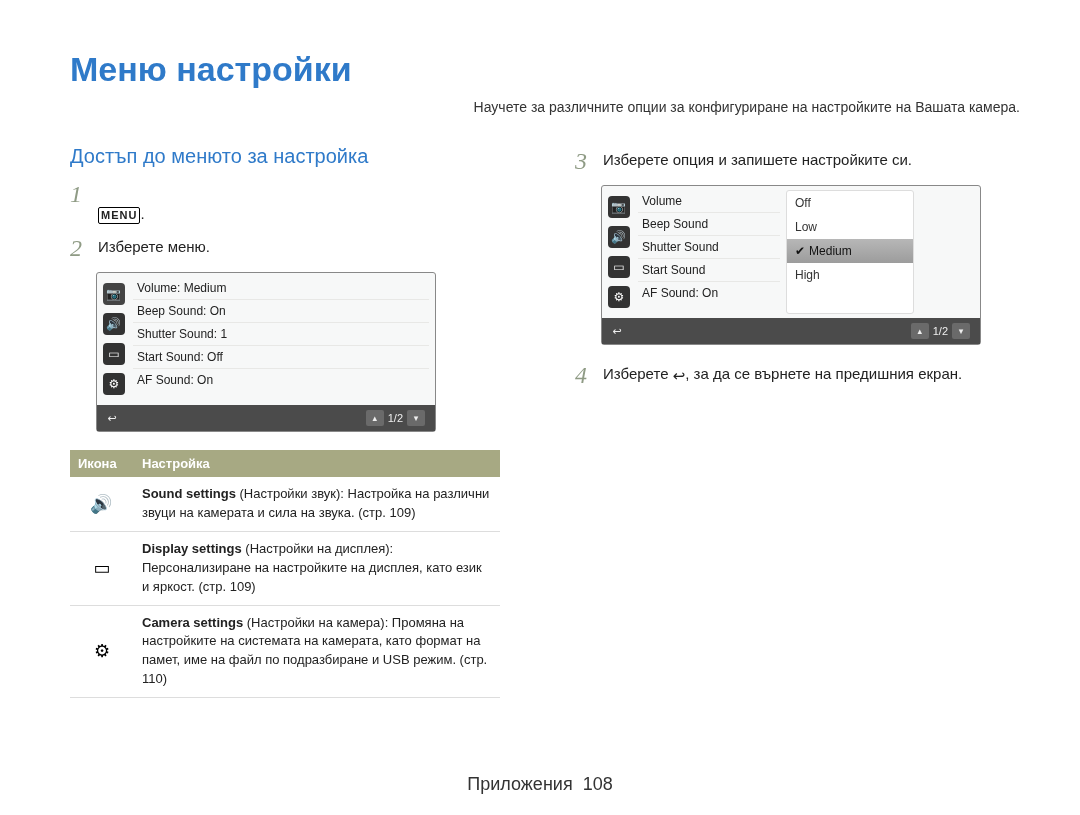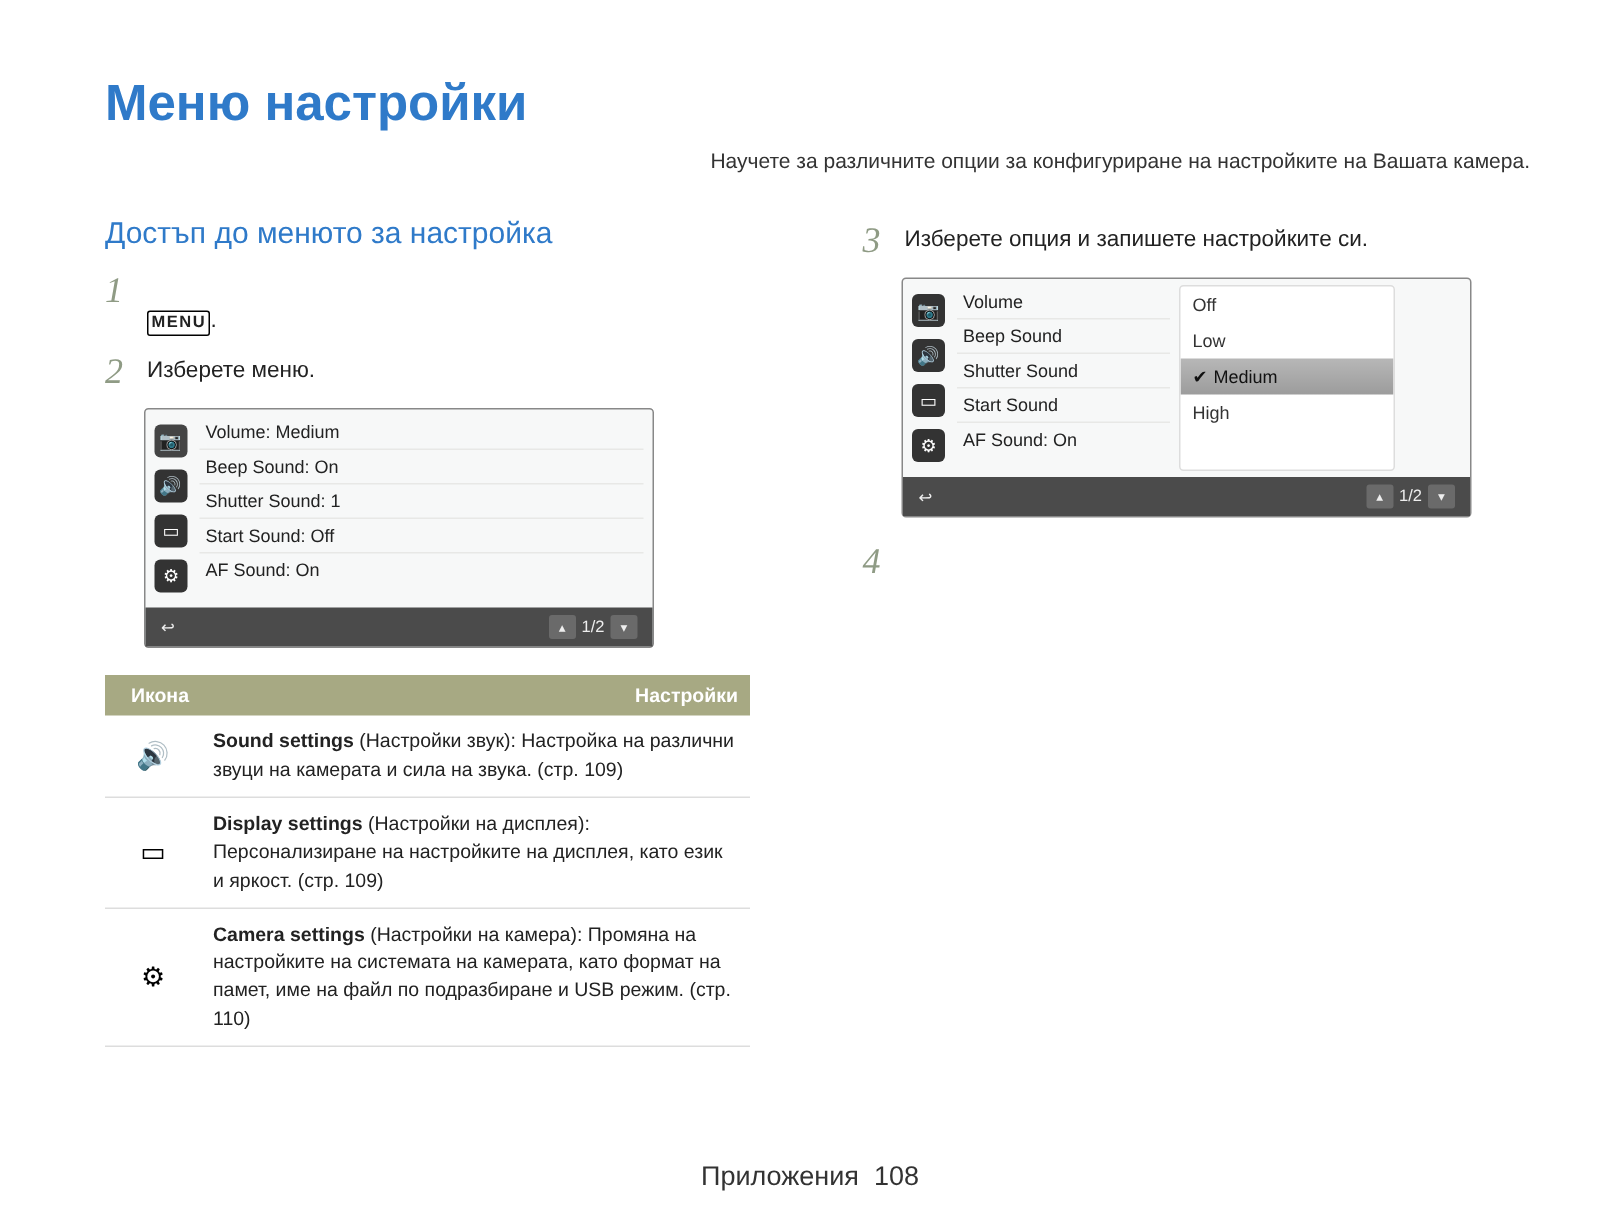--- a/index.html
+++ b/index.html
@@ -41,27 +41,27 @@
   .cam-side .sicon { width:22px; height:22px; background:#333; border-radius:4px; margin:4px 0; display:flex; align-items:center; justify-content:center; color:#fff; font-size:12px;}
   .cam-list { flex:1; padding:4px 6px 4px 2px;}
   .cam-row { display:flex; justify-content:flex-start; padding:4px 4px; border-bottom:1px solid #e8e8e6; color:#222;}
   .cam-row:last-child{border-bottom:none;}
   .cam-foot { background:#4b4b4b; height:26px; display:flex; align-items:center; color:#eee; font-size:11px;}
   .cam-foot .back { width:30px; display:flex; align-items:center; justify-content:center;}
   .cam-foot .spacer{flex:1;}
   .cam-foot .pager { display:flex; align-items:center; gap:4px; margin-right:10px;}
   .cam-foot .pbtn { width:18px; height:16px; background:#6a6a6a; border-radius:2px; display:flex; align-items:center; justify-content:center; font-size:9px;}
   
-  .opt-panel { width:144px; background:#fff; border-radius:3px; margin:4px 4px 4px 0; border:1px solid #ddd; display:flex; flex-direction:column; overflow:hidden;}
+  .opt-panel { width:128px; background:#fff; border-radius:3px; margin:4px 4px 4px 0; border:1px solid #ddd; display:flex; flex-direction:column; overflow:hidden;}
   .opt-item { padding:5px 8px; font-size:12px; color:#333; }
   .opt-item.sel { background:linear-gradient(#b7b7b7,#9c9c9c); color:#111; display:flex; align-items:center; gap:4px;}
   
   
   .icon-table { width:430px; border-collapse:collapse; font-size:13px; margin-left:0;}
-  .icon-table th { background:#a7a983; color:#fff; font-weight:bold; text-align:right; padding:6px 8px; font-size:13px;}
+  .icon-table th { background:#a7a983; color:#fff; font-weight:bold; text-align:left; padding:6px 8px; font-size:13px;}
   .icon-table th.c1 { width:64px;}
   .icon-table td { border-bottom:1px solid #ddd; padding:8px 8px; vertical-align:top; line-height:1.45;}
   .icon-table td.iconcell { text-align:center; vertical-align:middle;}
   .big-icon { width:26px; height:26px; display:inline-flex; align-items:center; justify-content:center; border-radius:4px; color:#000; font-size:18px;}
   
   .footer { position:absolute; left:0; right:0; bottom:20px; text-align:center; font-size:18px; color:#333;}
   
   .back-arrow { display:inline-block; font-size:15px; vertical-align:middle;}
   .cam-list.narrow { width:150px; flex:0 0 150px;}
 </style>
@@ -128,21 +128,21 @@
           <span>1/2</span>
           <div class="pbtn">▾</div>
         </div>
       </div>
     </div>
 
     <table class="icon-table">
       <tbody>
           <tr>
         <th class="c1">Икона</th>
-        <th>Настройки</th>
+        <th>Настройка</th>
       </tr>
       <tr>
         <td class="iconcell"><span class="big-icon">🔊</span></td>
         <td><b>Sound settings</b><span> (Настройки звук): Настройка на различни звуци на камерата и сила на звука. (стр. 109)</span></td>
       </tr>
       <tr>
         <td class="iconcell"><span class="big-icon">▭</span></td>
         <td><b>Display settings</b><span> (Настройки на дисплея): Персонализиране на настройките на дисплея, като език и яркост. (стр. 109)</span></td>
       </tr>
       <tr>
@@ -201,20 +201,23 @@
         <div class="pager">
           <div class="pbtn">▴</div>
           <span>1/2</span>
           <div class="pbtn">▾</div>
         </div>
       </div>
     </div>
 
     <div class="step">
       <div class="step-num">4</div>
+      <div class="step-text">
+        <span>Изберете </span><span class="back-arrow">↩</span><span>, за да се върнете на предишния екран.</span>
+      </div>
     </div>
 
   </div>
 </div>
 
 <div class="footer">
   <span>Приложения</span>&nbsp;&nbsp;<span>108</span>
 </div>
 
 </body></html>

